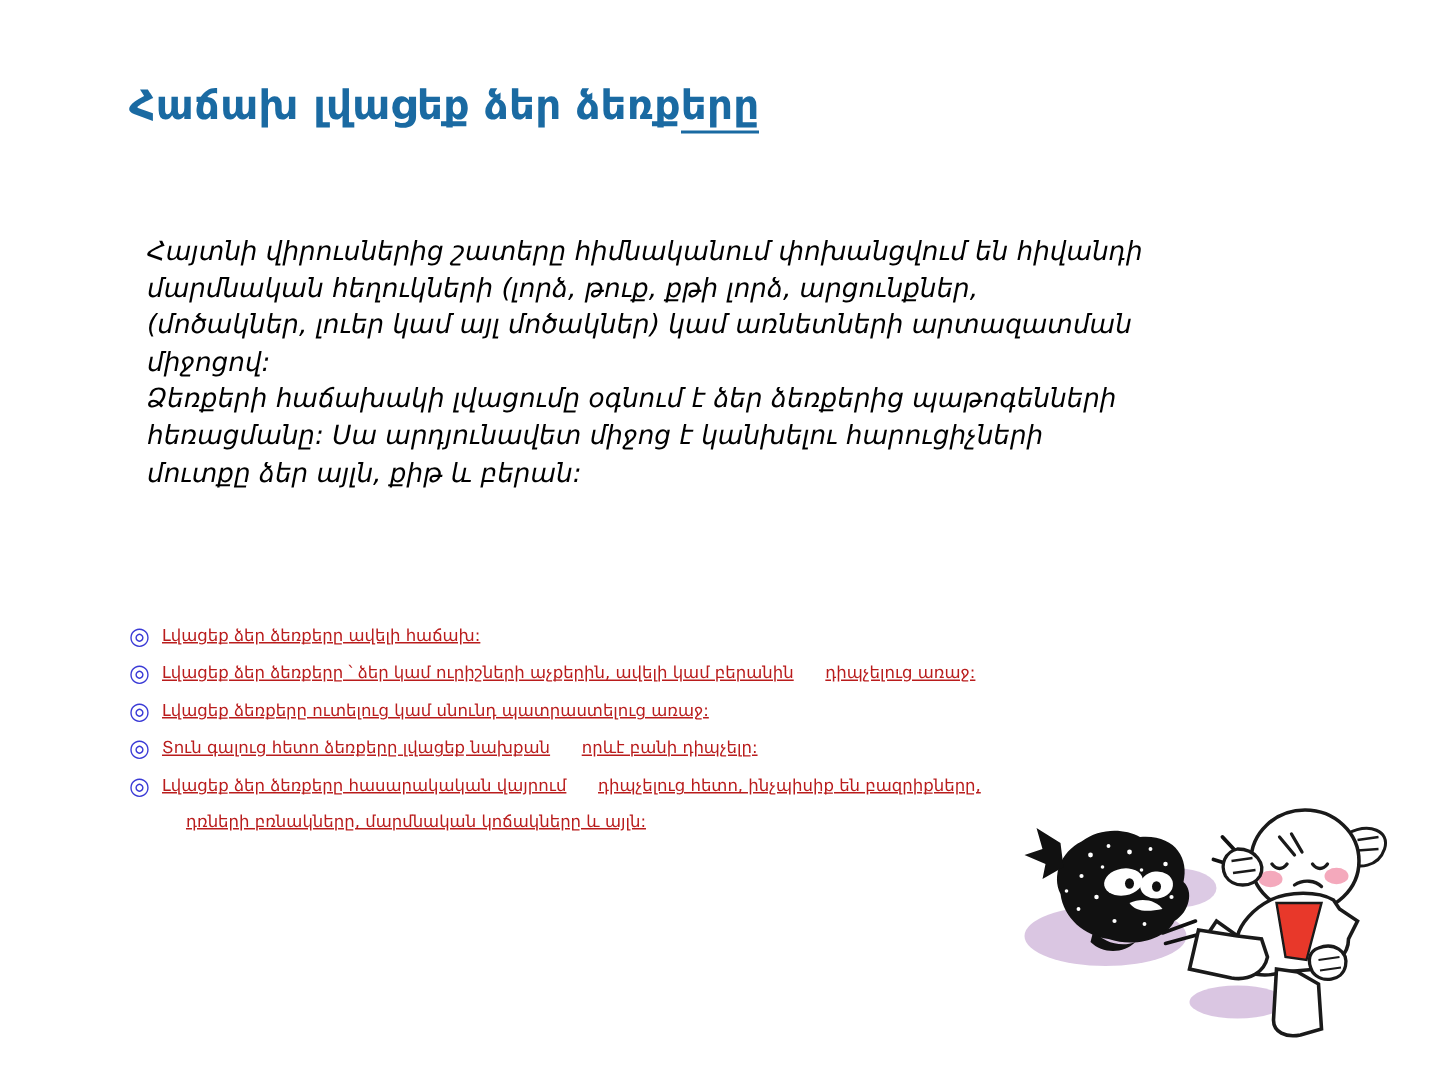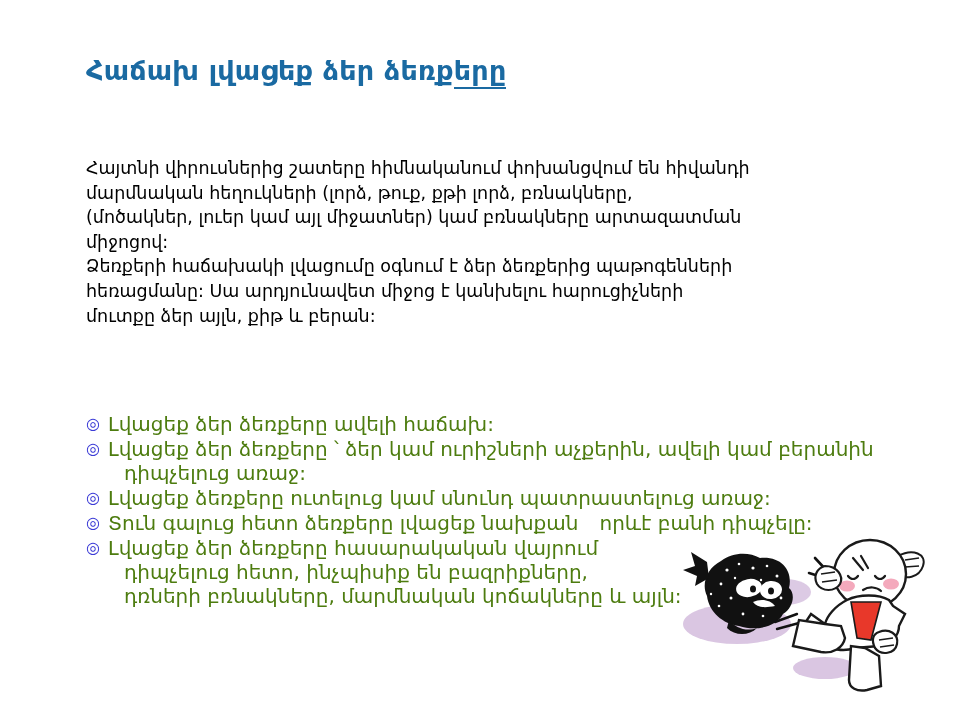--- a/index.html
+++ b/index.html
@@ -39,23 +39,24 @@
     white-space: nowrap;
   }
   .title-line .u {
     border-bottom: 2px solid #1a6aa2;
     padding-bottom: 1px;
   }
 
   
   .body-block {
     position: absolute;
-    left: 86px;
+    left: 98px;
     top: 156px;
     width: 790px;
+    font-style: italic;
   }
   .body-line {
     font-size: 17.5px;
     color: #000000;
     line-height: 24.6px;
     white-space: nowrap;
   }
 
   
   .list-block {
@@ -74,24 +75,25 @@
     width: 22px;
     font-size: 16px;
     color: #3a3ad6;
     line-height: 24px;
     text-align: left;
   }
   .list-text {
     flex: 1 1 auto;
   }
   .list-line {
-    font-size: 20px;
-    color: #4d7c0f;
+    font-size: 11px;
+    color: #b91c1c;
     line-height: 24px;
     white-space: nowrap;
+    text-decoration: underline;
   }
   .list-line.cont {
     padding-left: 16px;
   }
 
   
   .illustration {
     position: absolute;
     left: 665px;
     top: 528px;
@@ -106,22 +108,22 @@
 <body>
 
 <div class="slide">
 
   <div class="title-block">
     <div class="title-line"><span>Հաճախ լվացեք ձեր ձեռք</span><span class="u">երը</span></div>
   </div>
 
   <div class="body-block">
     <div class="body-line">Հայտնի վիրուսներից շատերը հիմնականում փոխանցվում են հիվանդի</div>
-    <div class="body-line">մարմնական հեղուկների (լորձ, թուք, քթի լորձ, բռնակները,</div>
-    <div class="body-line">(մոծակներ, լուեր կամ այլ միջատներ) կամ բռնակները արտազատման</div>
+    <div class="body-line">մարմնական հեղուկների (լորձ, թուք, քթի լորձ, արցունքներ,</div>
+    <div class="body-line">(մոծակներ, լուեր կամ այլ մոծակներ) կամ առնետների արտազատման</div>
     <div class="body-line">միջոցով:</div>
     <div class="body-line">Ձեռքերի հաճախակի լվացումը օգնում է ձեր ձեռքերից պաթոգենների</div>
     <div class="body-line">հեռացմանը: Սա արդյունավետ միջոց է կանխելու հարուցիչների</div>
     <div class="body-line">մուտքը ձեր այլն, քիթ և բերան:</div>
   </div>
 
   <div class="list-block">
 
     <div class="list-item">
       <span class="bullet">◎</span>

